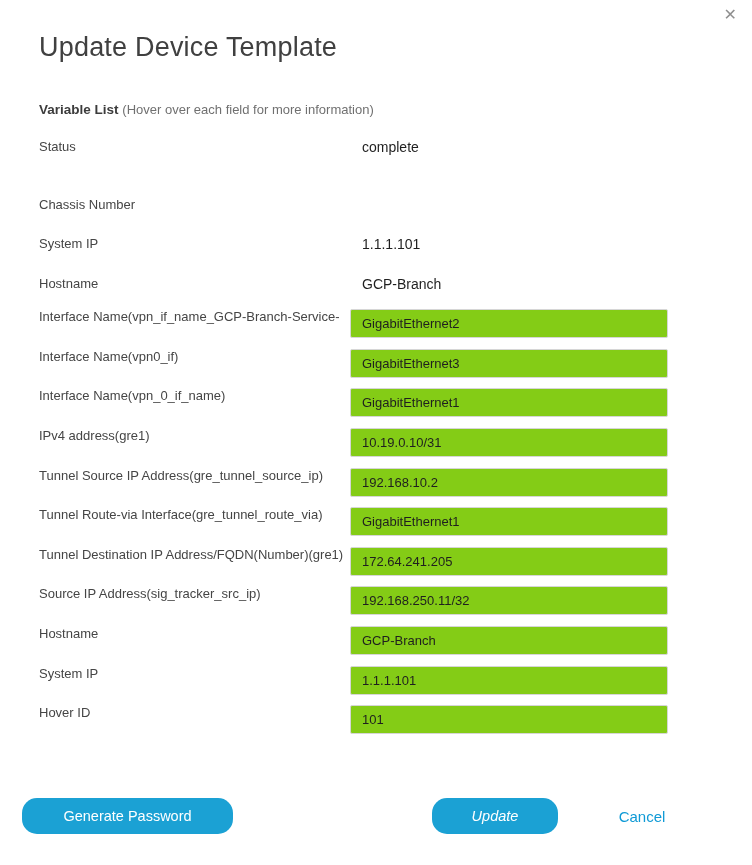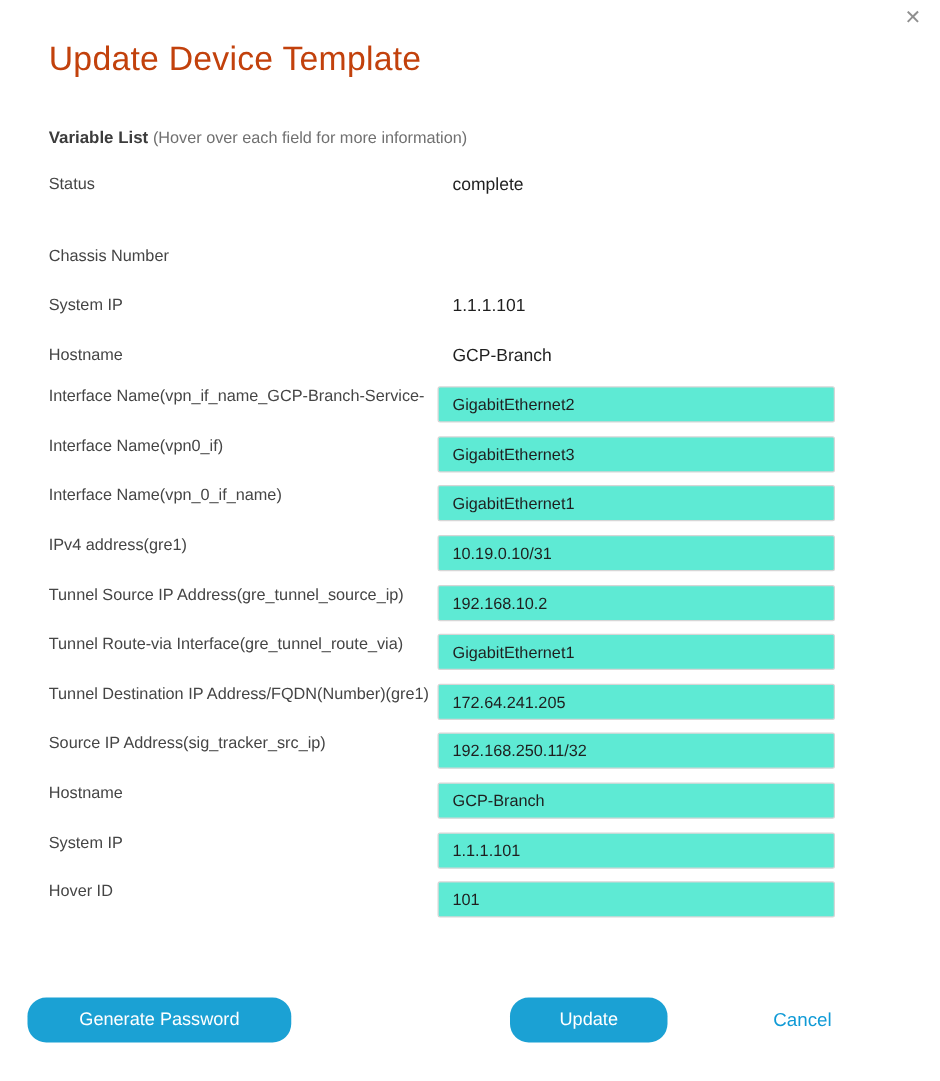--- a/index.html
+++ b/index.html
@@ -4,43 +4,43 @@
 <style>
   html,body{margin:0;padding:0;background:#fff;}
   body{width:752px;height:865px;font-family:"Liberation Sans","DejaVu Sans",sans-serif;
        -webkit-font-smoothing:antialiased;}
   .modal{position:relative;width:752px;height:865px;background:#ffffff;overflow:hidden;}
 
   .close{position:absolute;top:4px;right:13px;font-size:16px;color:#8f8f8f;
          cursor:pointer;line-height:18px;padding:2px;font-weight:300;}
 
   .title{position:absolute;top:20px;left:39px;font-size:27px;font-weight:400;
-         color:#c2410c;letter-spacing:.2px;margin-top:12px;}
+         color:#404040;letter-spacing:.2px;margin-top:12px;}
 
   .section-head{position:absolute;top:102px;left:39px;font-size:13.5px;color:#4a4a4a;}
   .section-head b{font-weight:700;color:#3c3c3c;}
   .section-head .hint{font-weight:400;color:#707070;font-size:13px;}
 
   .srow,.irow{position:absolute;left:39px;right:39px;display:flex;}
   .srow{height:16px;}
   .irow{height:29px;}
 
   .lbl{width:311px;min-width:311px;font-size:13px;color:#454545;
        white-space:nowrap;overflow:hidden;}
   .sval{margin-left:12px;font-size:14px;color:#1f1f1f;}
 
   .txt{width:305px;height:27px;border:1px solid #d6d6d6;border-radius:2px;
        padding:0 0 0 11px;font-size:13px;color:#1f1f1f;outline:none;
-       font-family:"Liberation Sans","DejaVu Sans",sans-serif;background:#5eead4;}
+       font-family:"Liberation Sans","DejaVu Sans",sans-serif;background:#84cc16;}
 
   .btn{position:absolute;top:798px;height:36px;border:none;border-radius:15px;
        background:#1ba1d4;color:#ffffff;font-size:14.5px;cursor:pointer;
        font-family:"Liberation Sans","DejaVu Sans",sans-serif;}
   .btn-generate{left:22px;width:211px;}
-  .btn-update{left:408px;width:126px;}
+  .btn-update{left:432px;width:126px;font-style:italic;}
   .link-cancel{position:absolute;top:798px;left:607px;width:70px;height:36px;
        display:flex;align-items:center;justify-content:center;color:#0f9ad6;
        font-size:15px;cursor:pointer;background:transparent;border:none;
        font-family:Liberation Sans, sans-serif;}
 </style>
 </head>
 <body>
 
 <div class="modal">
 

